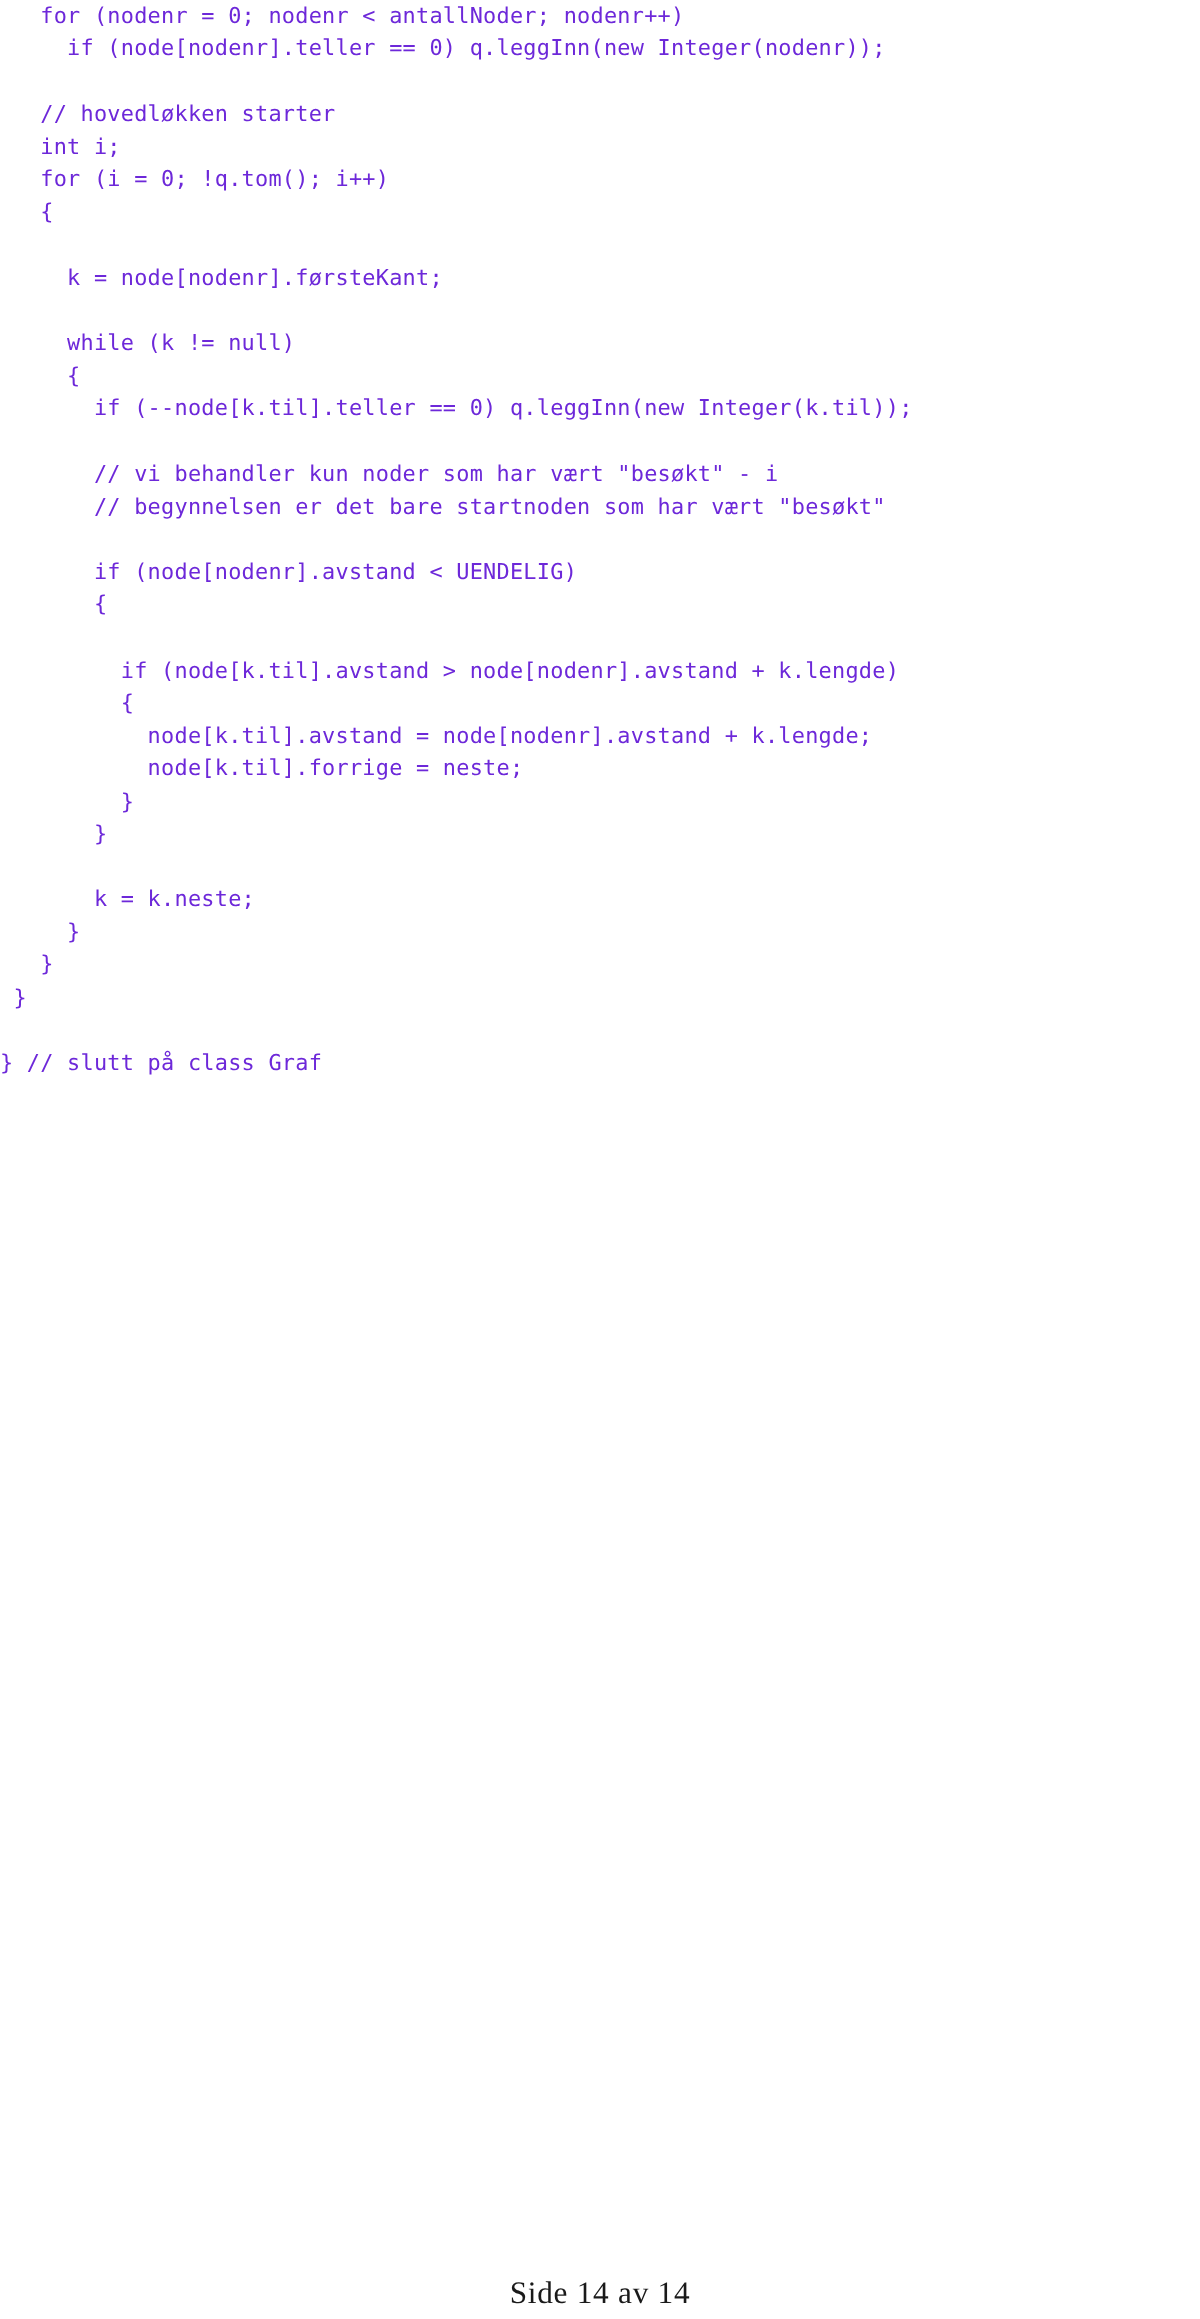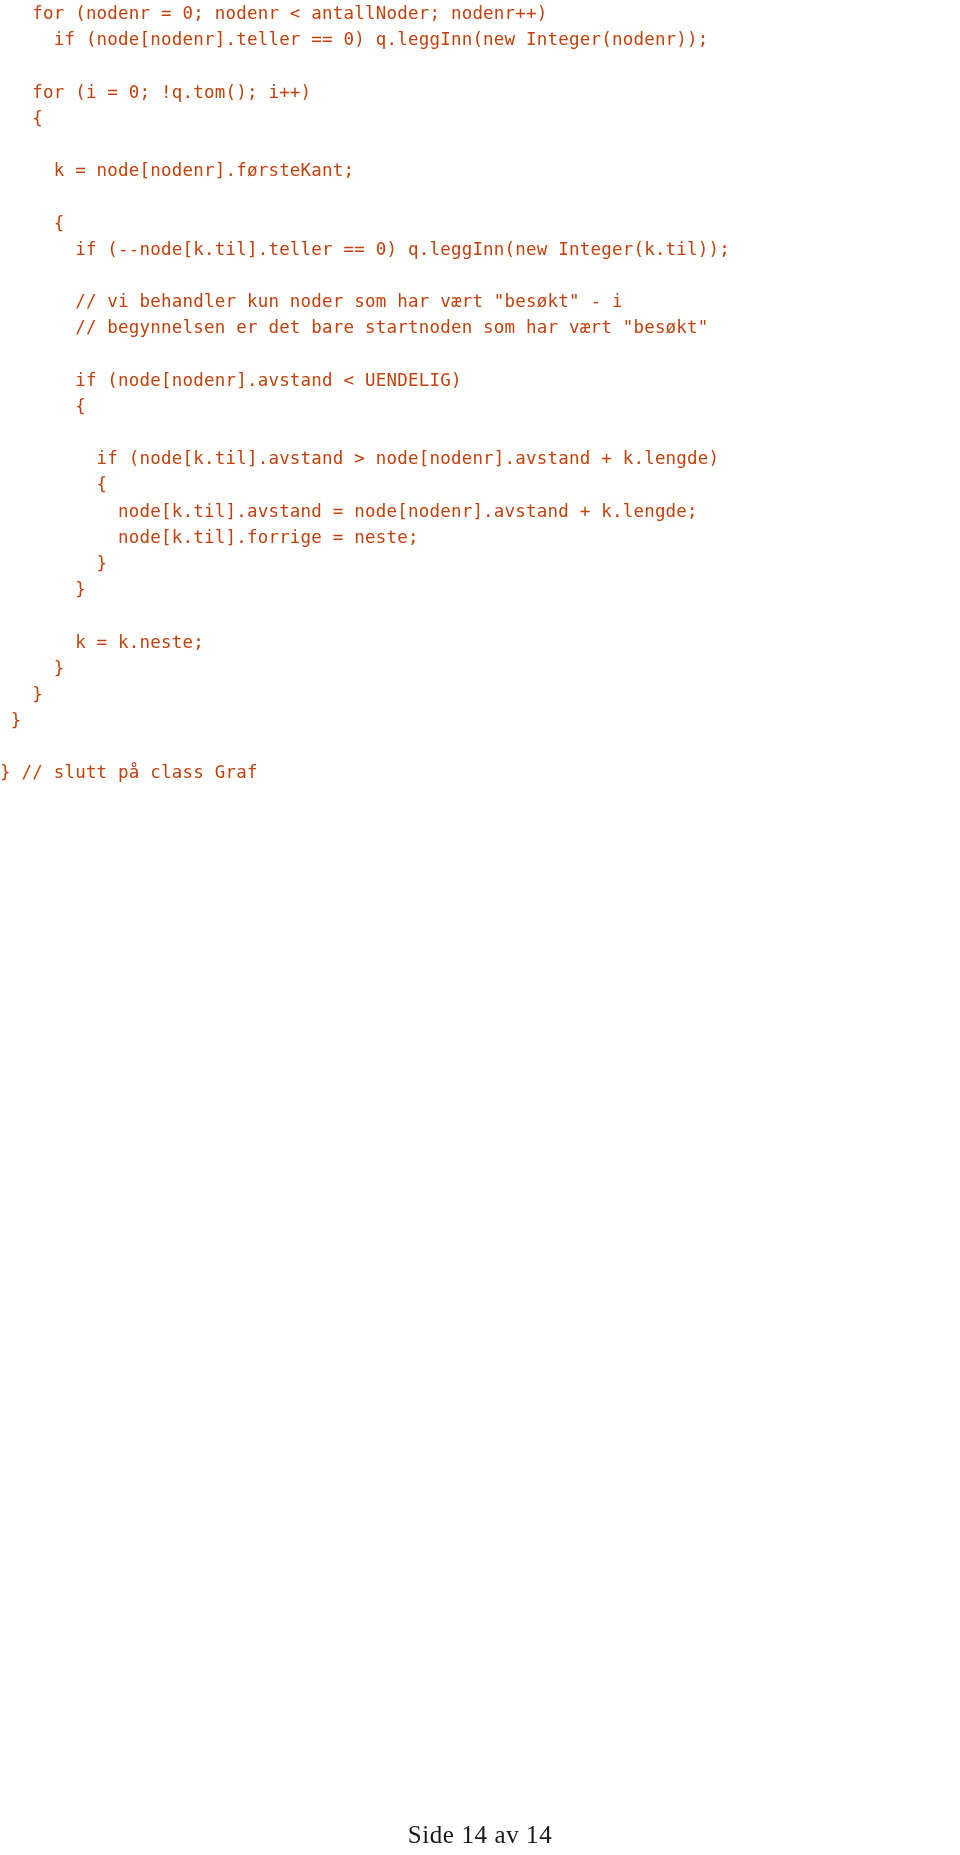--- a/index.html
+++ b/index.html
@@ -32,21 +32,21 @@
     top: 0;
     width: 960px;
     padding: 0;
     margin: 0;
   }
 
   .code-line {
     font-family: "DejaVu Sans Mono", "Liberation Mono", monospace;
     font-size: 17.5px;
     line-height: 26.2px;
-    color: #c2410c;
+    color: #6d28d9;
     white-space: pre;
     letter-spacing: 0.2px;
     margin: 0;
     padding: 0;
     height: 26.2px;
   }
 
   .code-line.blank {
     height: 26.2px;
   }
@@ -70,25 +70,28 @@
 </style>
 </head>
 <body>
 
 <div id="page">
 
   <div id="code-listing">
       <div class="code-line">   for (nodenr = 0; nodenr &lt; antallNoder; nodenr++)</div>
       <div class="code-line">     if (node[nodenr].teller == 0) q.leggInn(new Integer(nodenr));</div>
       <div class="code-line blank"></div>
+      <div class="code-line">   // hovedløkken starter</div>
+      <div class="code-line">   int i;</div>
       <div class="code-line">   for (i = 0; !q.tom(); i++)</div>
       <div class="code-line">   {</div>
       <div class="code-line blank"></div>
       <div class="code-line">     k = node[nodenr].førsteKant;</div>
       <div class="code-line blank"></div>
+      <div class="code-line">     while (k != null)</div>
       <div class="code-line">     {</div>
       <div class="code-line">       if (--node[k.til].teller == 0) q.leggInn(new Integer(k.til));</div>
       <div class="code-line blank"></div>
       <div class="code-line">       // vi behandler kun noder som har vært "besøkt" - i</div>
       <div class="code-line">       // begynnelsen er det bare startnoden som har vært "besøkt"</div>
       <div class="code-line blank"></div>
       <div class="code-line">       if (node[nodenr].avstand &lt; UENDELIG)</div>
       <div class="code-line">       {</div>
       <div class="code-line blank"></div>
       <div class="code-line">         if (node[k.til].avstand &gt; node[nodenr].avstand + k.lengde)</div>

